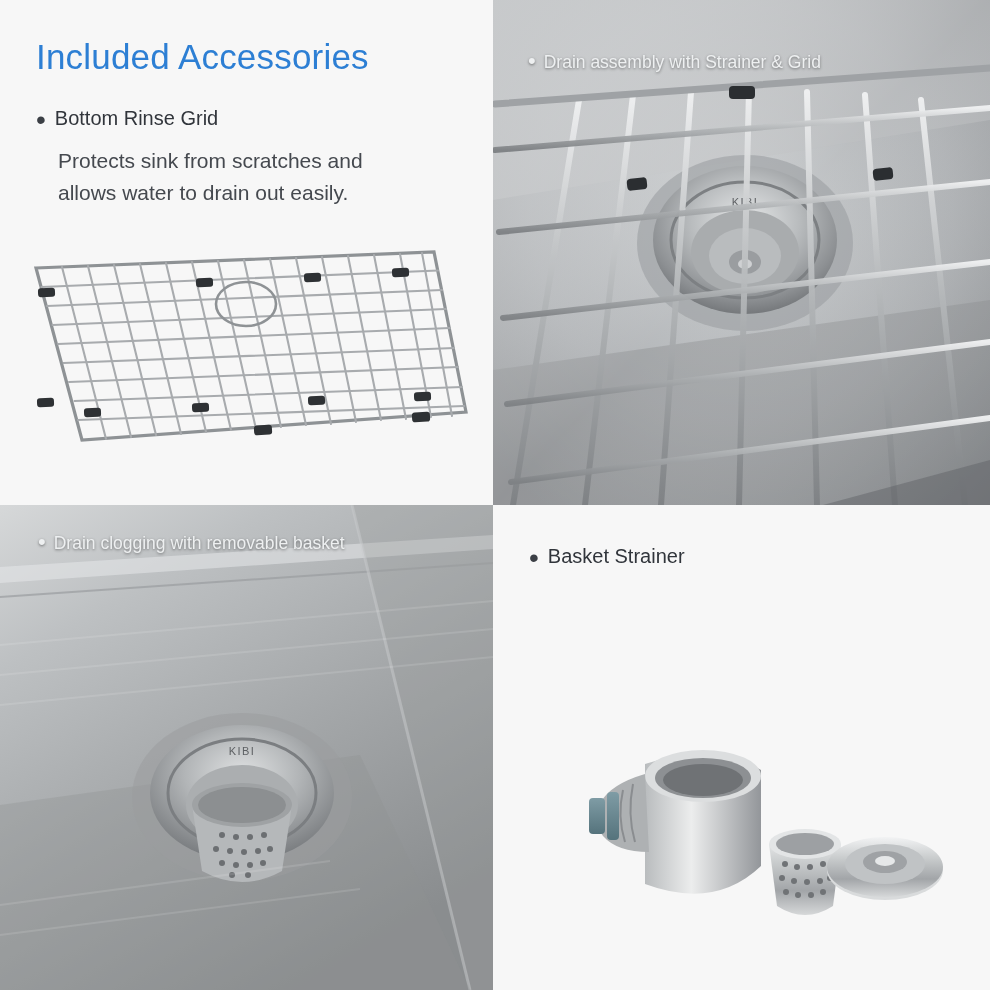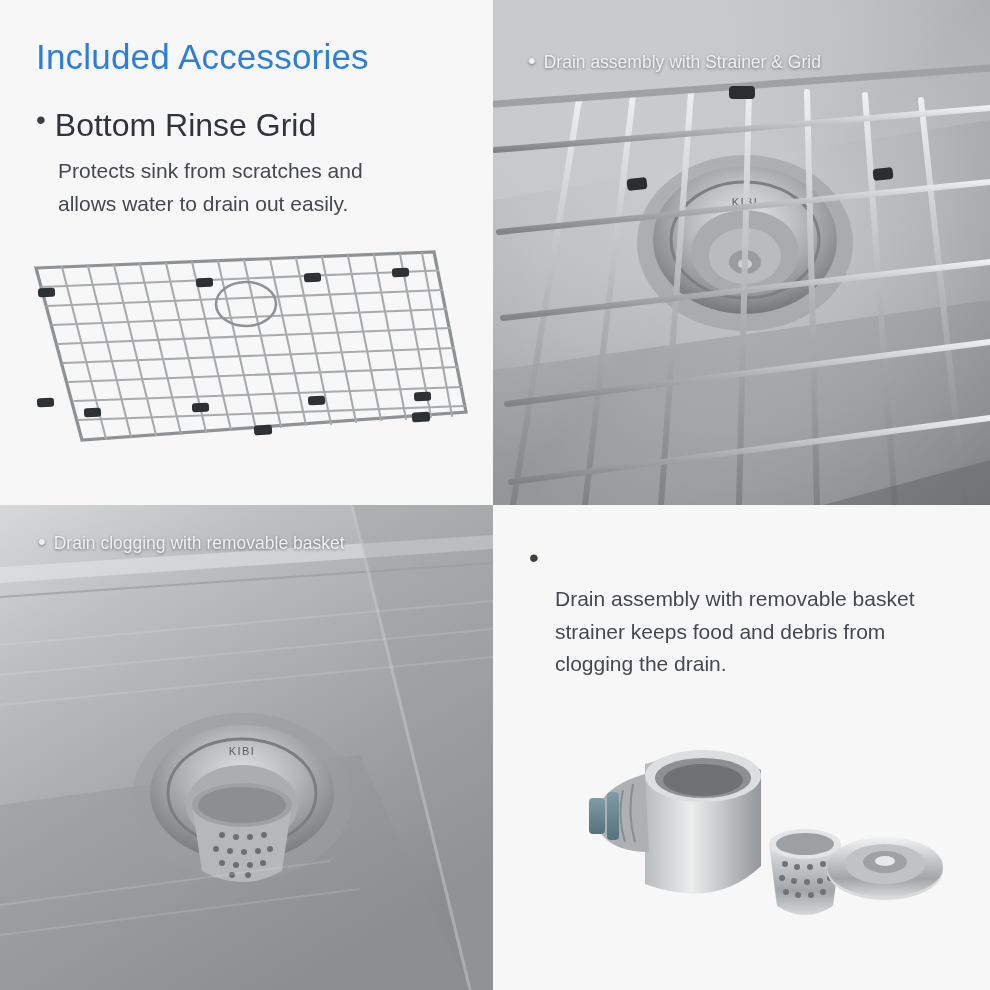--- a/index.html
+++ b/index.html
@@ -38,21 +38,21 @@
     margin-top: 30px;
   }
   .bullet-dot {
     color: #3b3f45;
     font-size: 28px;
     line-height: 26px;
     margin-right: 9px;
   }
   .bullet-title {
     color: #31353b;
-    font-size: 32px;
+    font-size: 20px;
     font-weight: 400;
     line-height: 1.15;
   }
   .body-text {
     margin: 12px 0 0 22px;
     color: #45494f;
     font-size: 21px;
     line-height: 1.55;
     max-width: 350px;
   }
@@ -324,23 +324,23 @@
           <path d="M0 200 L493 152"></path>
         <path d="M0 400 L330 356"></path>
           <path d="M0 430 L360 384"></path>
       </g>
     </svg>
   </div>
 
   <div class="q4">
     <div class="bullet-head">
       <span class="bullet-dot">•</span>
-    </div>
-
-    <p class="body-text">Drain assembly with removable basket strainer keeps food and debris from clogging the drain.</p>
+      <span class="bullet-title">Basket Strainer</span>
+    </div>
+
 
     <div class="strainer-illo">
       <svg width="420" height="215" viewBox="0 0 420 215" aria-hidden="true">
         <defs>
           <linearGradient id="steel" x1="0" y1="0" x2="0" y2="1">
             <stop offset="0" stop-color="#f2f3f4"></stop>
             <stop offset="0.35" stop-color="#c9cccd"></stop>
             <stop offset="0.7" stop-color="#a2a5a8"></stop>
             <stop offset="1" stop-color="#d6d8d9"></stop>
           </linearGradient>

